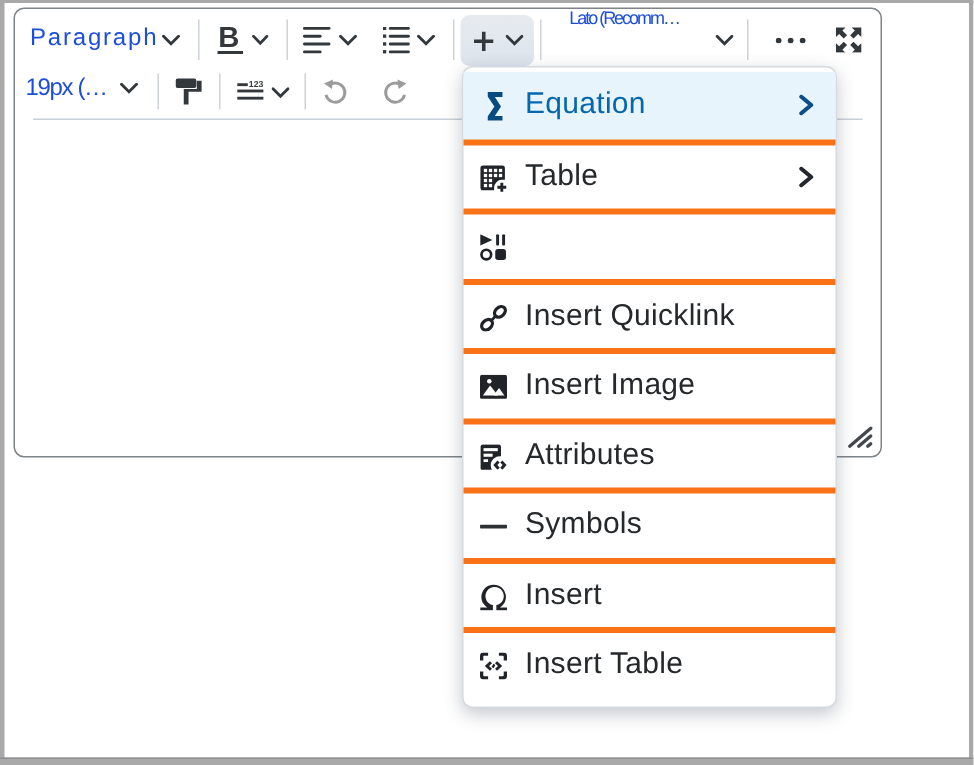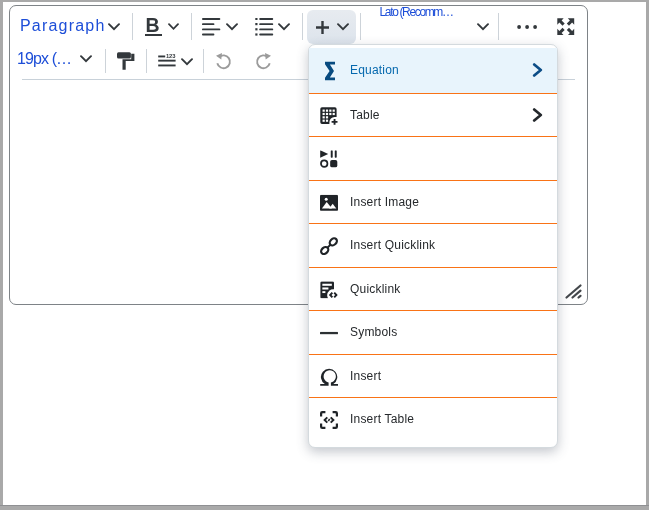--- a/index.html
+++ b/index.html
@@ -14,24 +14,24 @@
   
   .editor{left:9px;top:5px;width:579px;height:300px;border:1px solid #7e8387;border-radius:7px;background:#fff;box-sizing:border-box;}
   .tsep{width:1px;background:#cdd3d9;}
   .toolbar-line{left:22px;top:79px;width:553px;height:1px;background:#c8d1d9;}
   .tool-text{color:#1d4ed8;font-size:16px;white-space:nowrap;}
   
   .plusbtn{left:307px;top:10px;width:49px;height:34px;border-radius:6px;background:linear-gradient(#e7ebf0,#dde4ec);}
   
   .menu{left:307.5px;top:43.5px;width:248px;background:#fff;border:1px solid #d4dade;
         border-radius:7px;box-shadow:0 4px 12px rgba(60,70,90,0.30);padding:3.5px 0 6px 0;}
-  .mi{position:relative;height:42.5px;border-top:1px solid #f97316;}
+  .mi{position:relative;height:42.5px;border-top:4px solid #f97316;}
   .mi.first{border-top:none;height:44.5px;}
   .mi .lbl{position:absolute;left:41.5px;top:50%;transform:translateY(-50%);
-           font-size:12px;color:#26292c;letter-spacing:0.2px;white-space:nowrap;}
+           font-size:20px;color:#26292c;letter-spacing:0.2px;white-space:nowrap;}
   .mi .ico{position:absolute;left:11.5px;top:calc(50% + 0.8px);transform:translateY(-50%);width:18px;height:18px;}
   .mi .chev{position:absolute;right:14px;top:50%;transform:translateY(-50%);width:11px;height:14px;}
   .mi.sel{background:#e8f4fc;}
   .mi.sel .lbl{color:#0568ae;}
 </style>
 </head>
 <body>
   <div class="abs editor"></div>
   <div class="abs toolbar-line"></div>
 
@@ -193,52 +193,52 @@
         <g fill="#202428">
           <path d="M0.2 0 L8.4 3.8 L0.2 7.6 z"></path>
           <rect x="11" y="0" width="2.0" height="7.6" rx="0.7"></rect>
           <rect x="15.1" y="0" width="2.0" height="7.6" rx="0.7"></rect>
           <circle cx="4.3" cy="13.8" r="3.3" fill="none" stroke="#202428" stroke-width="1.8"></circle>
           <rect x="10.4" y="10" width="7.3" height="7.5" rx="1.9"></rect>
         </g>
       </svg>
     </div>
     <div class="mi">
+      <svg class="ico" viewBox="0 0 18 18">
+        <g fill="none" stroke="#202428" stroke-width="2.2">
+          <ellipse cx="13.3" cy="4.9" rx="4.0" ry="3.0" transform="rotate(-44 13.3 4.9)"></ellipse>
+          <ellipse cx="4.7" cy="13.5" rx="4.0" ry="3.0" transform="rotate(-44 4.7 13.5)"></ellipse>
+          <line x1="7.2" y1="11" x2="11" y2="7.2" stroke-width="1.8"></line>
+        </g>
+      </svg>
+      <div class="lbl">Insert Quicklink</div>
+    </div>
+    <div class="mi">
       <svg class="ico" viewBox="0 0 18 16.4" style="height:16.4px;">
         <rect x="0" y="0" width="18" height="16.4" rx="1.5" fill="#202428"></rect>
         <circle cx="6.2" cy="4.4" r="1.5" fill="#fff"></circle>
         <path d="M1.9 13.8 L6.7 7.2 L12 13.8 z" fill="#fff"></path>
         <path d="M9.0 13.8 L12.7 8.9 L16.3 13.8 z" fill="#fff"></path>
       </svg>
       <div class="lbl">Insert Image</div>
-    </div>
-    <div class="mi">
-      <svg class="ico" viewBox="0 0 18 18">
-        <g fill="none" stroke="#202428" stroke-width="2.2">
-          <ellipse cx="13.3" cy="4.9" rx="4.0" ry="3.0" transform="rotate(-44 13.3 4.9)"></ellipse>
-          <ellipse cx="4.7" cy="13.5" rx="4.0" ry="3.0" transform="rotate(-44 4.7 13.5)"></ellipse>
-          <line x1="7.2" y1="11" x2="11" y2="7.2" stroke-width="1.8"></line>
-        </g>
-      </svg>
-      <div class="lbl">Insert Quicklink</div>
     </div>
     <div class="mi">
       <svg class="ico" viewBox="0 0 18 18" style="width:18px;height:17.6px;">
         <path d="M1.7 0.2 h10.9 a1.5 1.5 0 0 1 1.5 1.5 v6.5 a6.2 6.2 0 0 0 -7 6.1 c0 1.3 0.4 2.5 1.1 3.5 h-6.5 a1.5 1.5 0 0 1 -1.5 -1.5 v-14.6 a1.5 1.5 0 0 1 1.5 -1.5 z" fill="#202428"></path>
         <g fill="#fff">
           <rect x="2.2" y="2.6" width="9.7" height="2.1"></rect>
           <rect x="2.2" y="6.4" width="6.2" height="2.1"></rect>
           <rect x="2.2" y="10.2" width="3.1" height="1.9"></rect>
         </g>
         <g fill="#202428">
           <path d="M11.7 11.1 l-2.8 3.1 2.8 3.1 1.5 -1.3 -1.6 -1.8 1.6 -1.8 z"></path>
           <path d="M15.1 11.1 l2.8 3.1 -2.8 3.1 -1.5 -1.3 1.6 -1.8 -1.6 -1.8 z"></path>
         </g>
       </svg>
-      <div class="lbl">Quicklink</div>
+      <div class="lbl">Attributes</div>
     </div>
     <div class="mi">
       <svg class="ico" viewBox="0 0 18 2.6" style="height:2.6px;">
         <rect x="0" y="0" width="18" height="2.6" rx="0.6" fill="#2c3033"></rect>
       </svg>
       <div class="lbl">Symbols</div>
     </div>
     <div class="mi">
       <svg class="ico" viewBox="0 0 18.2 18.4" style="width:18.2px;height:18.4px;">
         <path d="M0.2 18.3 v-2.1 h4.7 a8.2 8.2 0 1 1 8.4 0 h4.7 v2.1 h-7.1 v-3.7 a6.1 6.1 0 1 0 -2.3 0 v3.7 z" fill="#202428"></path>

